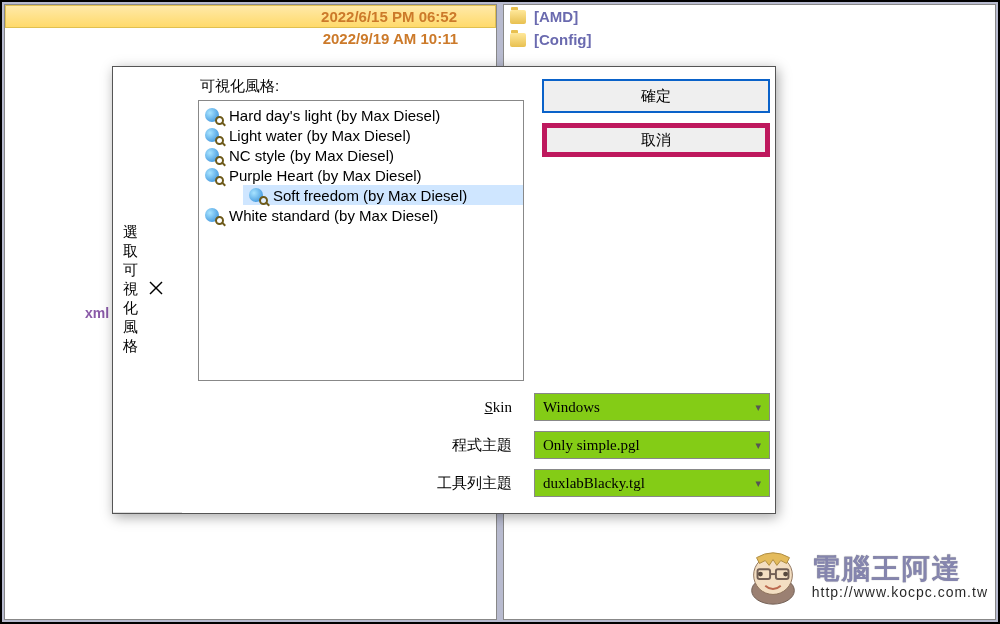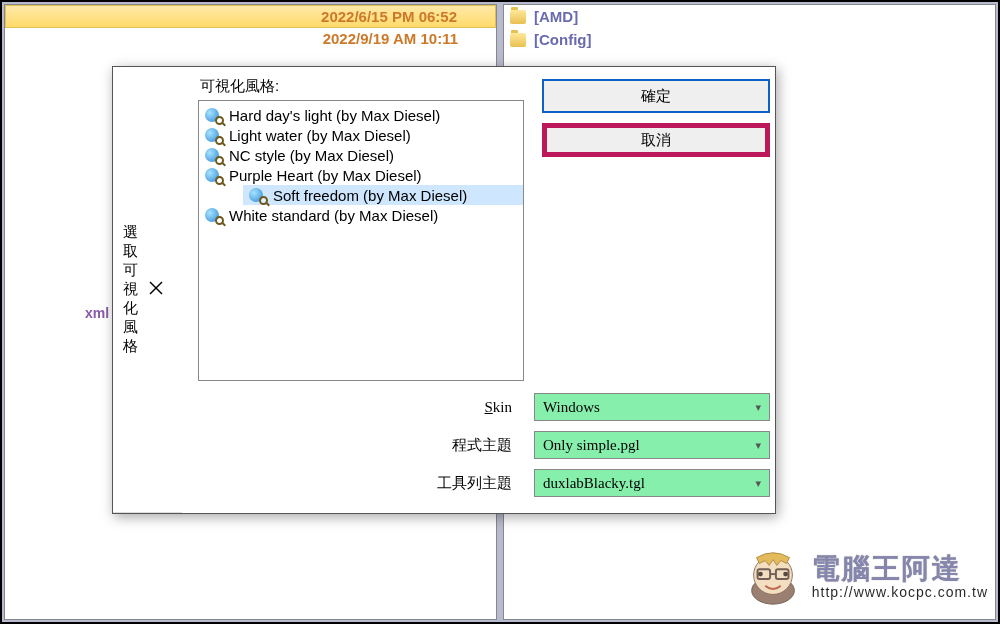--- a/index.html
+++ b/index.html
@@ -197,21 +197,21 @@
     .field-label .ul { text-decoration: underline; }
     .combo {
       width: 236px;
       height: 28px;
       border: 1px solid #888;
       display: flex;
       align-items: center;
       justify-content: space-between;
       padding: 0 8px;
       font-size: 15px;
-      background: #86efac;
+      background: #84cc16;
       cursor: pointer;
     }
     .combo .chev {
       font-size: 11px;
       color: #555;
     }
 
     
     .watermark {
       position: absolute;

